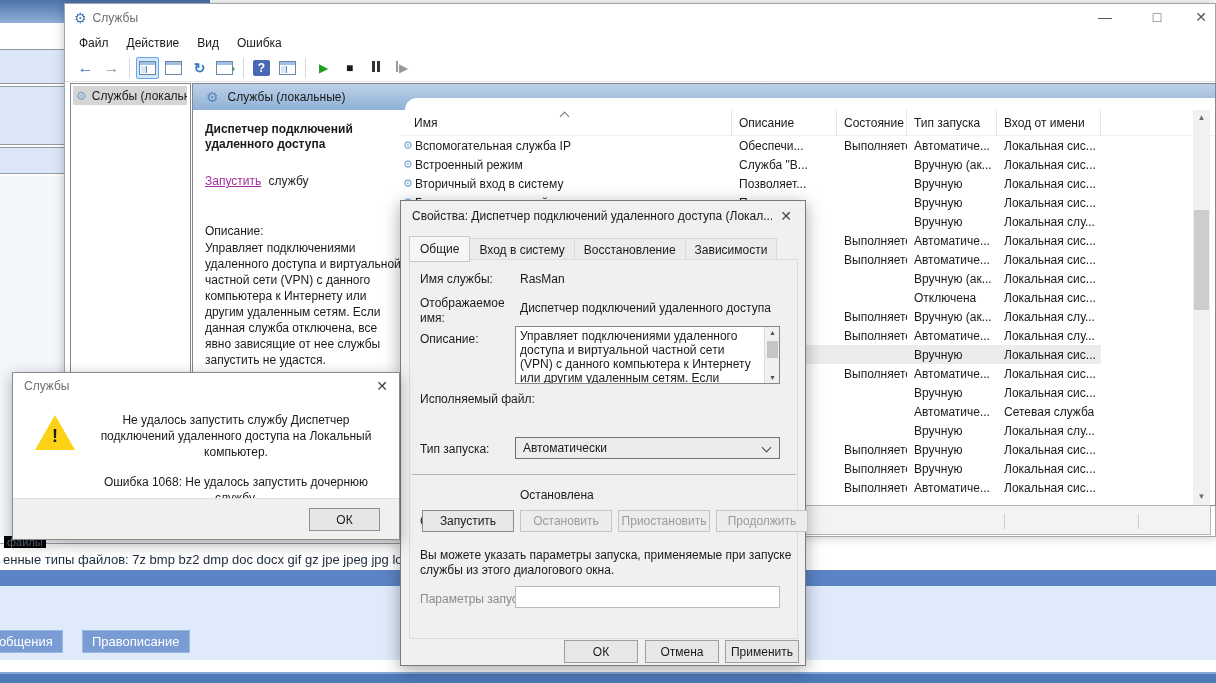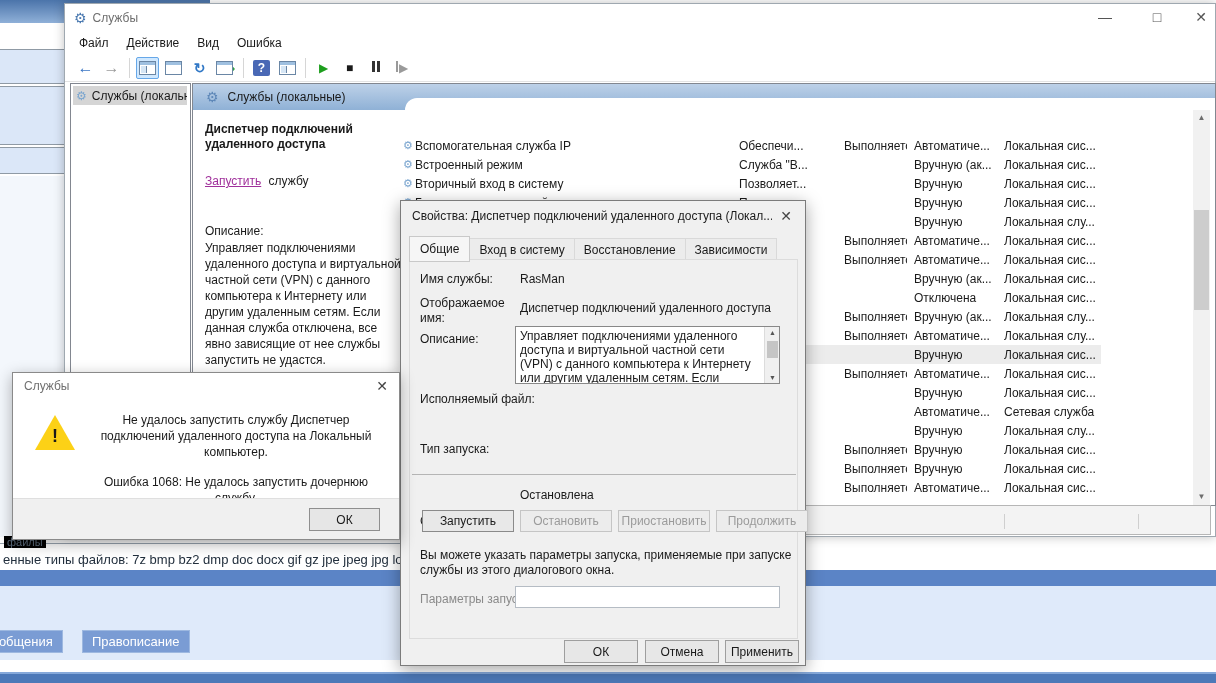--- a/index.html
+++ b/index.html
@@ -216,20 +216,28 @@
       <div class="vp-info">
         <div class="info-title">Диспетчер подключений удаленного доступа</div>
         <div class="info-link-line">
           <span class="start-link">Запустить</span>
           <span style="margin-left:4px;">службу</span>
         </div>
         <div class="info-desc-label">Описание:</div>
         <div class="info-desc">Управляет подключениями удаленного доступа и виртуальной частной сети (VPN) с данного компьютера к Интернету или другим удаленным сетям. Если данная служба отключена, все явно зависящие от нее службы запустить не удастся.</div>
       </div>
       <div class="vp-list">
+        <div class="lheader">
+          <span class="sort-asc"></span>
+          <span class="hc name">Имя</span>
+          <span class="hc desc">Описание</span>
+          <span class="hc state">Состояние</span>
+          <span class="hc start">Тип запуска</span>
+          <span class="hc logon">Вход от имени</span>
+        </div>
         <div class="lrows">
             <div class="lrow">
               <span class="c name"><span class="gsm">⚙</span>Вспомогательная служба IP</span>
               <span class="c desc">Обеспечи...</span>
               <span class="c state">Выполняется</span>
               <span class="c start">Автоматиче...</span>
               <span class="c logon">Локальная сис...</span>
             </div>
             <div class="lrow">
               <span class="c name"><span class="gsm">⚙</span>Встроенный режим</span>
@@ -392,20 +400,24 @@
       <div class="pp pd-textarea">
         <div class="pd-ta-text">Управляет подключениями удаленного доступа и виртуальной частной сети (VPN) с данного компьютера к Интернету или другим удаленным сетям. Если данная служба</div>
         <div class="ta-scroll">
           <span class="ta-arrow" style="top:2px;">▲</span>
           <span class="ta-thumb"></span>
           <span class="ta-arrow" style="bottom:2px;">▼</span>
         </div>
       </div>
       <span class="pp" style="left:10px;top:132px;">Исполняемый файл:</span>
       <span class="pp" style="left:10px;top:182px;">Тип запуска:</span>
+      <div class="pp pd-combo">
+        <span>Автоматически</span>
+        <span class="combo-chev"></span>
+      </div>
       <div class="pp pd-hr"></div>
       <span class="pp" style="left:10px;top:228px;margin-top:26px;">Состояние:</span>
       <span class="pp" style="left:110px;top:228px;">Остановлена</span>
       <div class="pp pd-btnrow">
         <span class="btn w92">Запустить</span>
         <span class="btn w92 disabled">Остановить</span>
         <span class="btn w92 disabled">Приостановить</span>
         <span class="btn w92 disabled">Продолжить</span>
       </div>
       <div class="pp pd-hint">Вы можете указать параметры запуска, применяемые при запуске службы из этого диалогового окна.</div>

